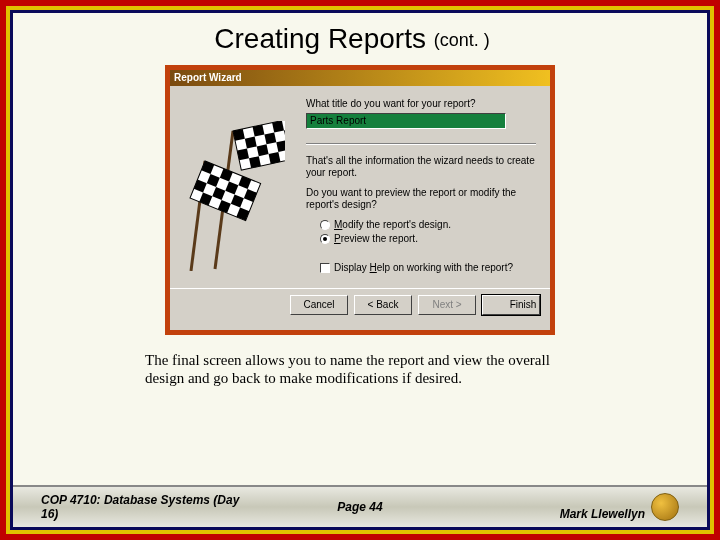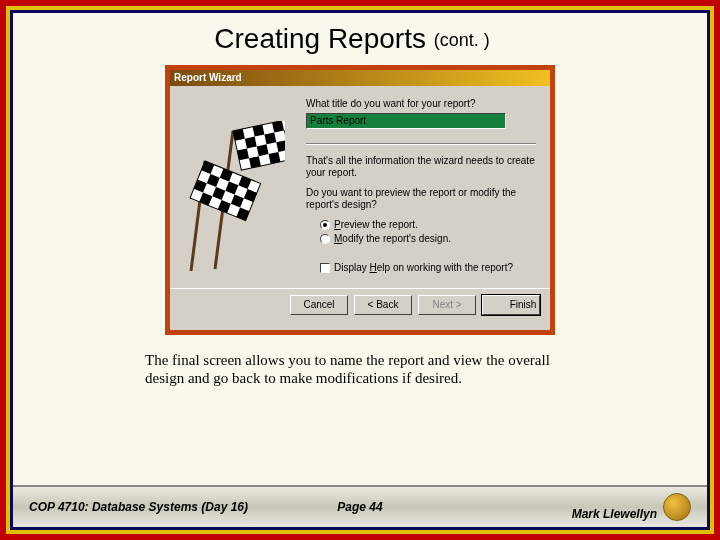--- a/index.html
+++ b/index.html
@@ -148,21 +148,21 @@
   }
   .footer-band {
     position: absolute;
     left: 0; right: 0; bottom: 0;
     height: 42px;
     background: linear-gradient(to bottom, #e8e8e0 0%, #c8c8b8 50%, #e8e8e0 100%);
     border-top: 2px solid #888;
     display: flex;
     align-items: center;
     justify-content: space-between;
-    padding: 0 16px;
+    padding: 0 28px;
     font-family: Arial, sans-serif;
     font-size: 12px;
     font-weight: bold;
     font-style: italic;
   }
   .footer-band .left { flex:1; text-align:left; }
   .footer-band .mid { flex:1; text-align:center; }
   .footer-band .right { flex:1; text-align:right; display:flex; justify-content:flex-end; align-items:flex-end; gap:6px;}
   .ucf-logo {
     width: 28px; height: 28px; border-radius: 50%;
@@ -230,26 +230,26 @@
               </svg>
             </div>
           </div>
           <div class="wiz-right">
             <div class="q1">What title do you want for your report?</div>
             <div class="title-input">Parts Report</div>
             <hr>
             <div class="info">That's all the information the wizard needs to create your report.</div>
             <div class="info">Do you want to preview the report or modify the report's design?</div>
             <div class="radio-row">
+              <span class="radio-dot"></span>
+              <span><span></span><span class="under">M</span><span>odify the report's design.</span></span>
+            </div>
+            <div class="radio-row">
               <span class="radio-dot sel"></span>
               <span><span class="under">P</span><span>review the report.</span></span>
-            </div>
-            <div class="radio-row">
-              <span class="radio-dot"></span>
-              <span><span></span><span class="under">M</span><span>odify the report's design.</span></span>
             </div>
             <div class="check-row">
               <span class="checkbox"></span>
               <span><span>Display </span><span class="under">H</span><span>elp on working with the report?</span></span>
             </div>
           </div>
         </div>
         <div class="wiz-footer">
           <div class="wiz-btn">Cancel</div>
           <div class="wiz-btn">&lt; Back</div>

